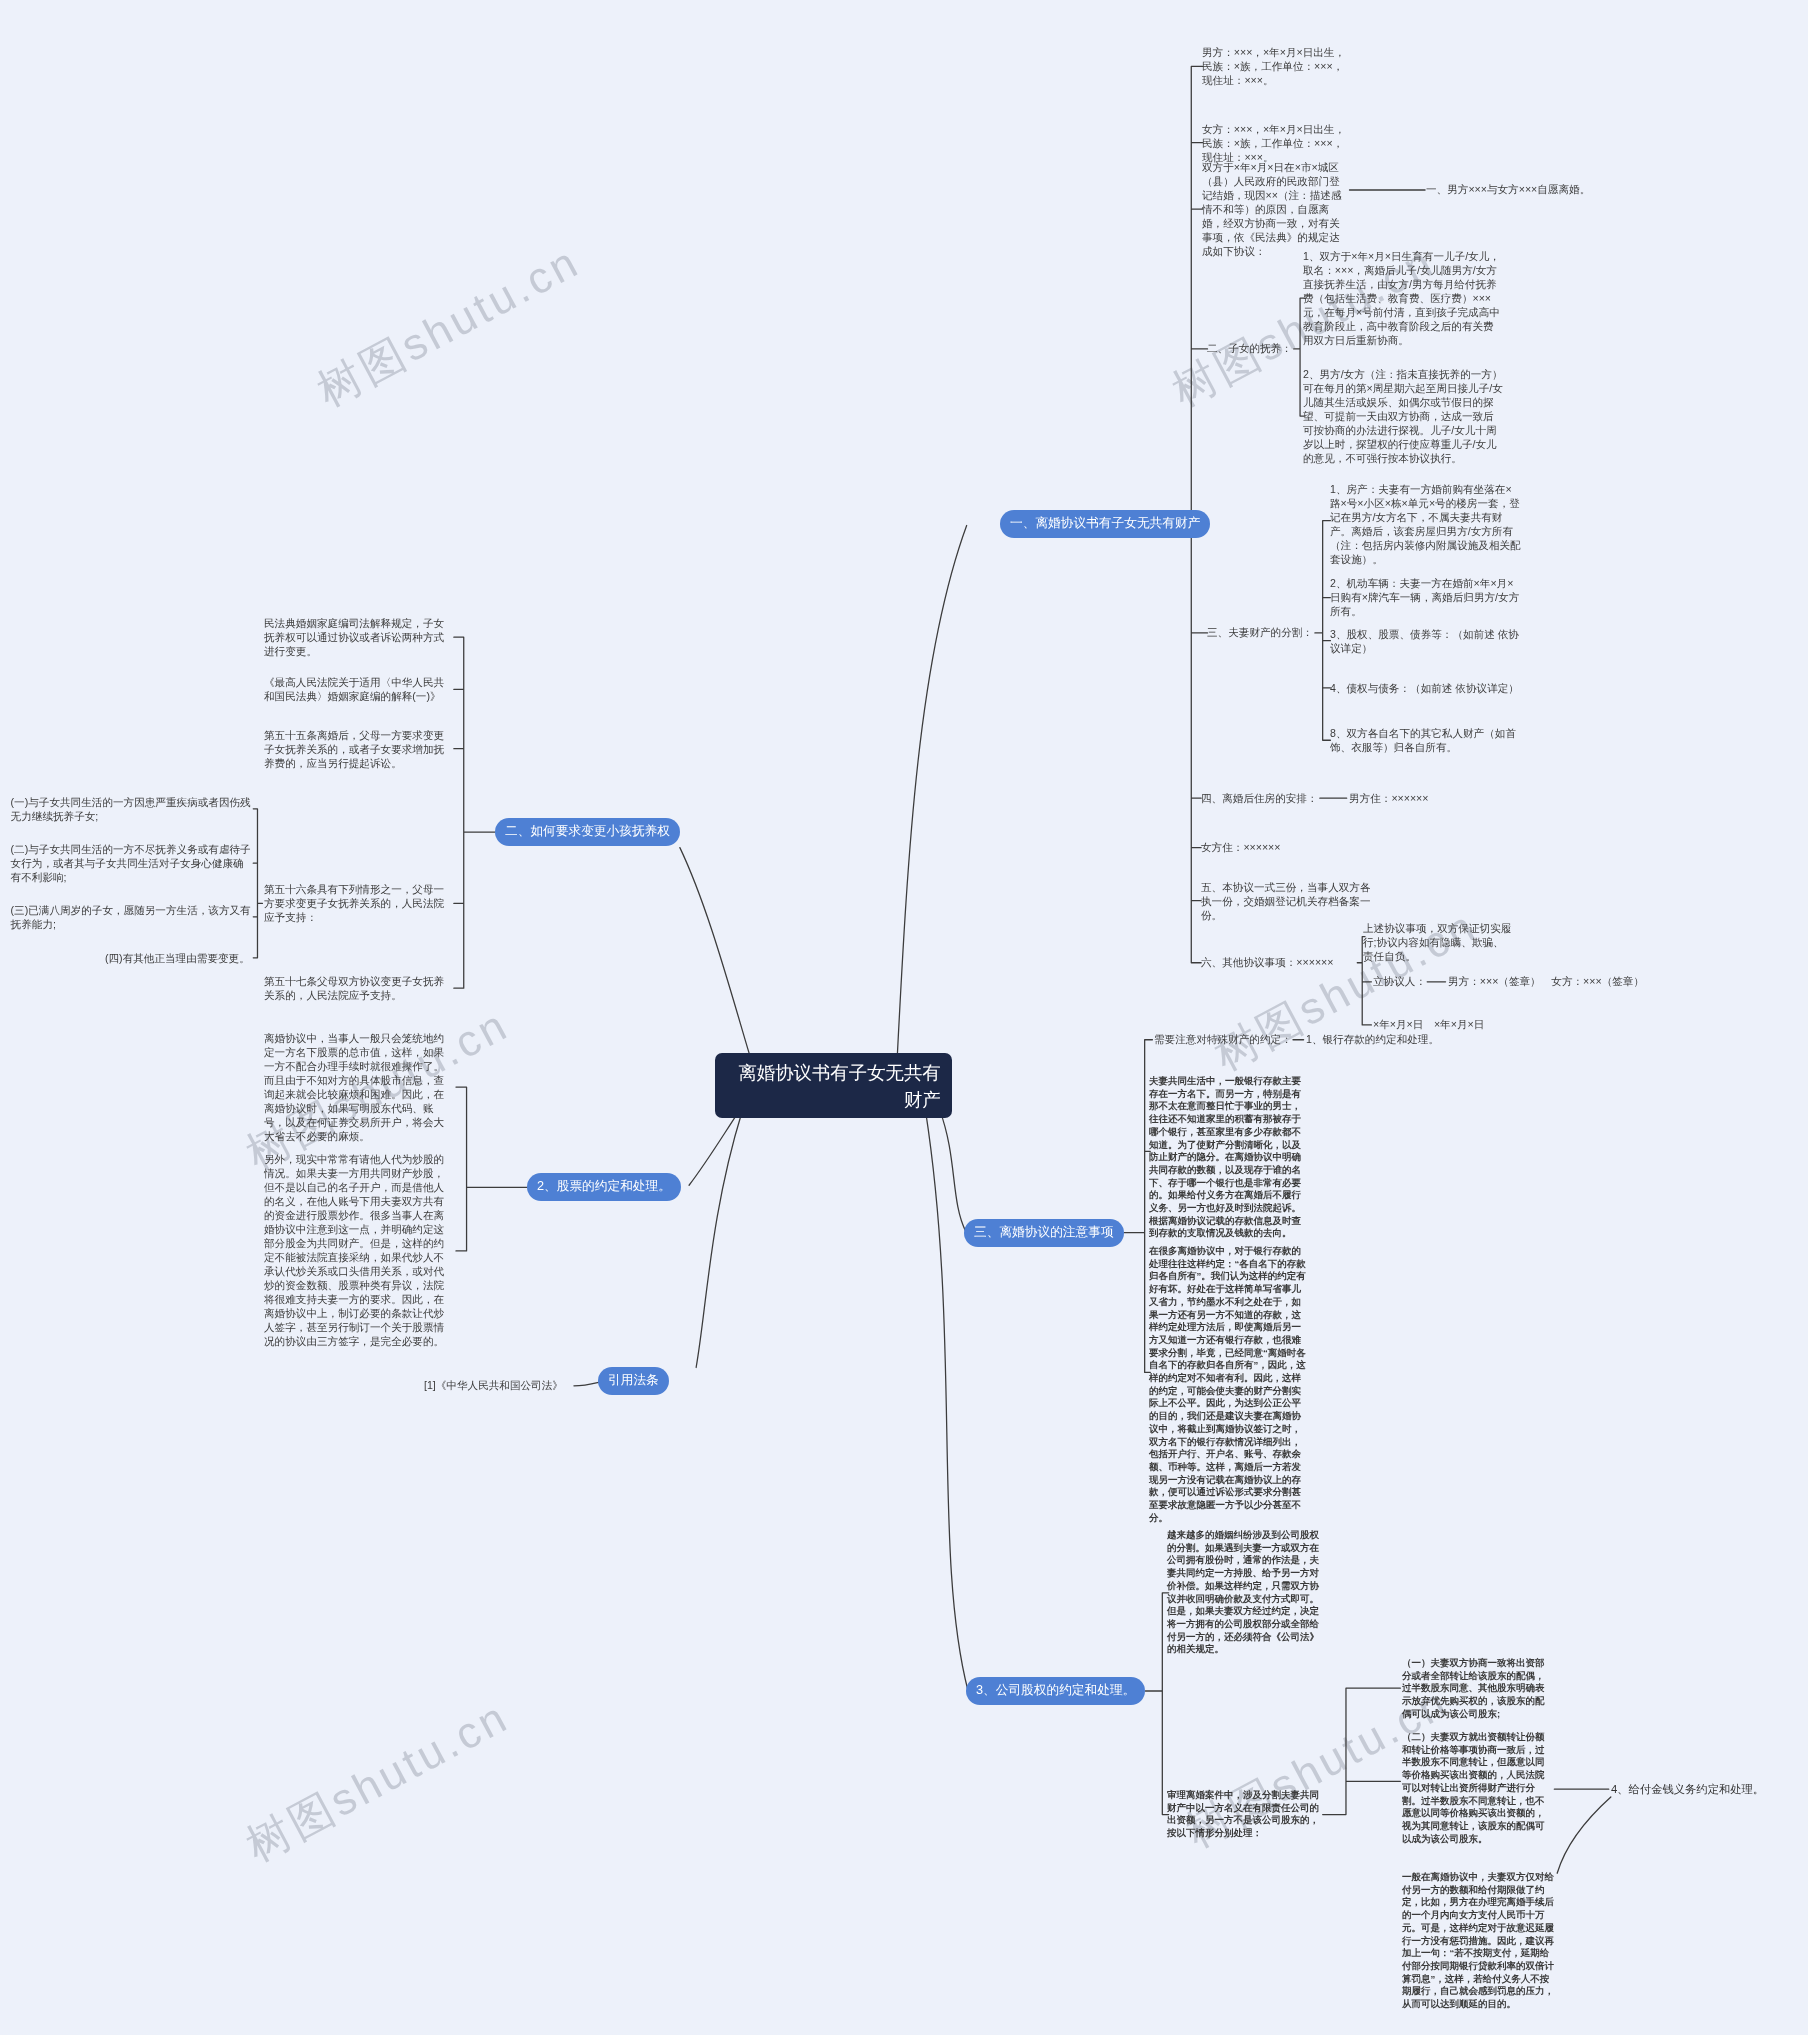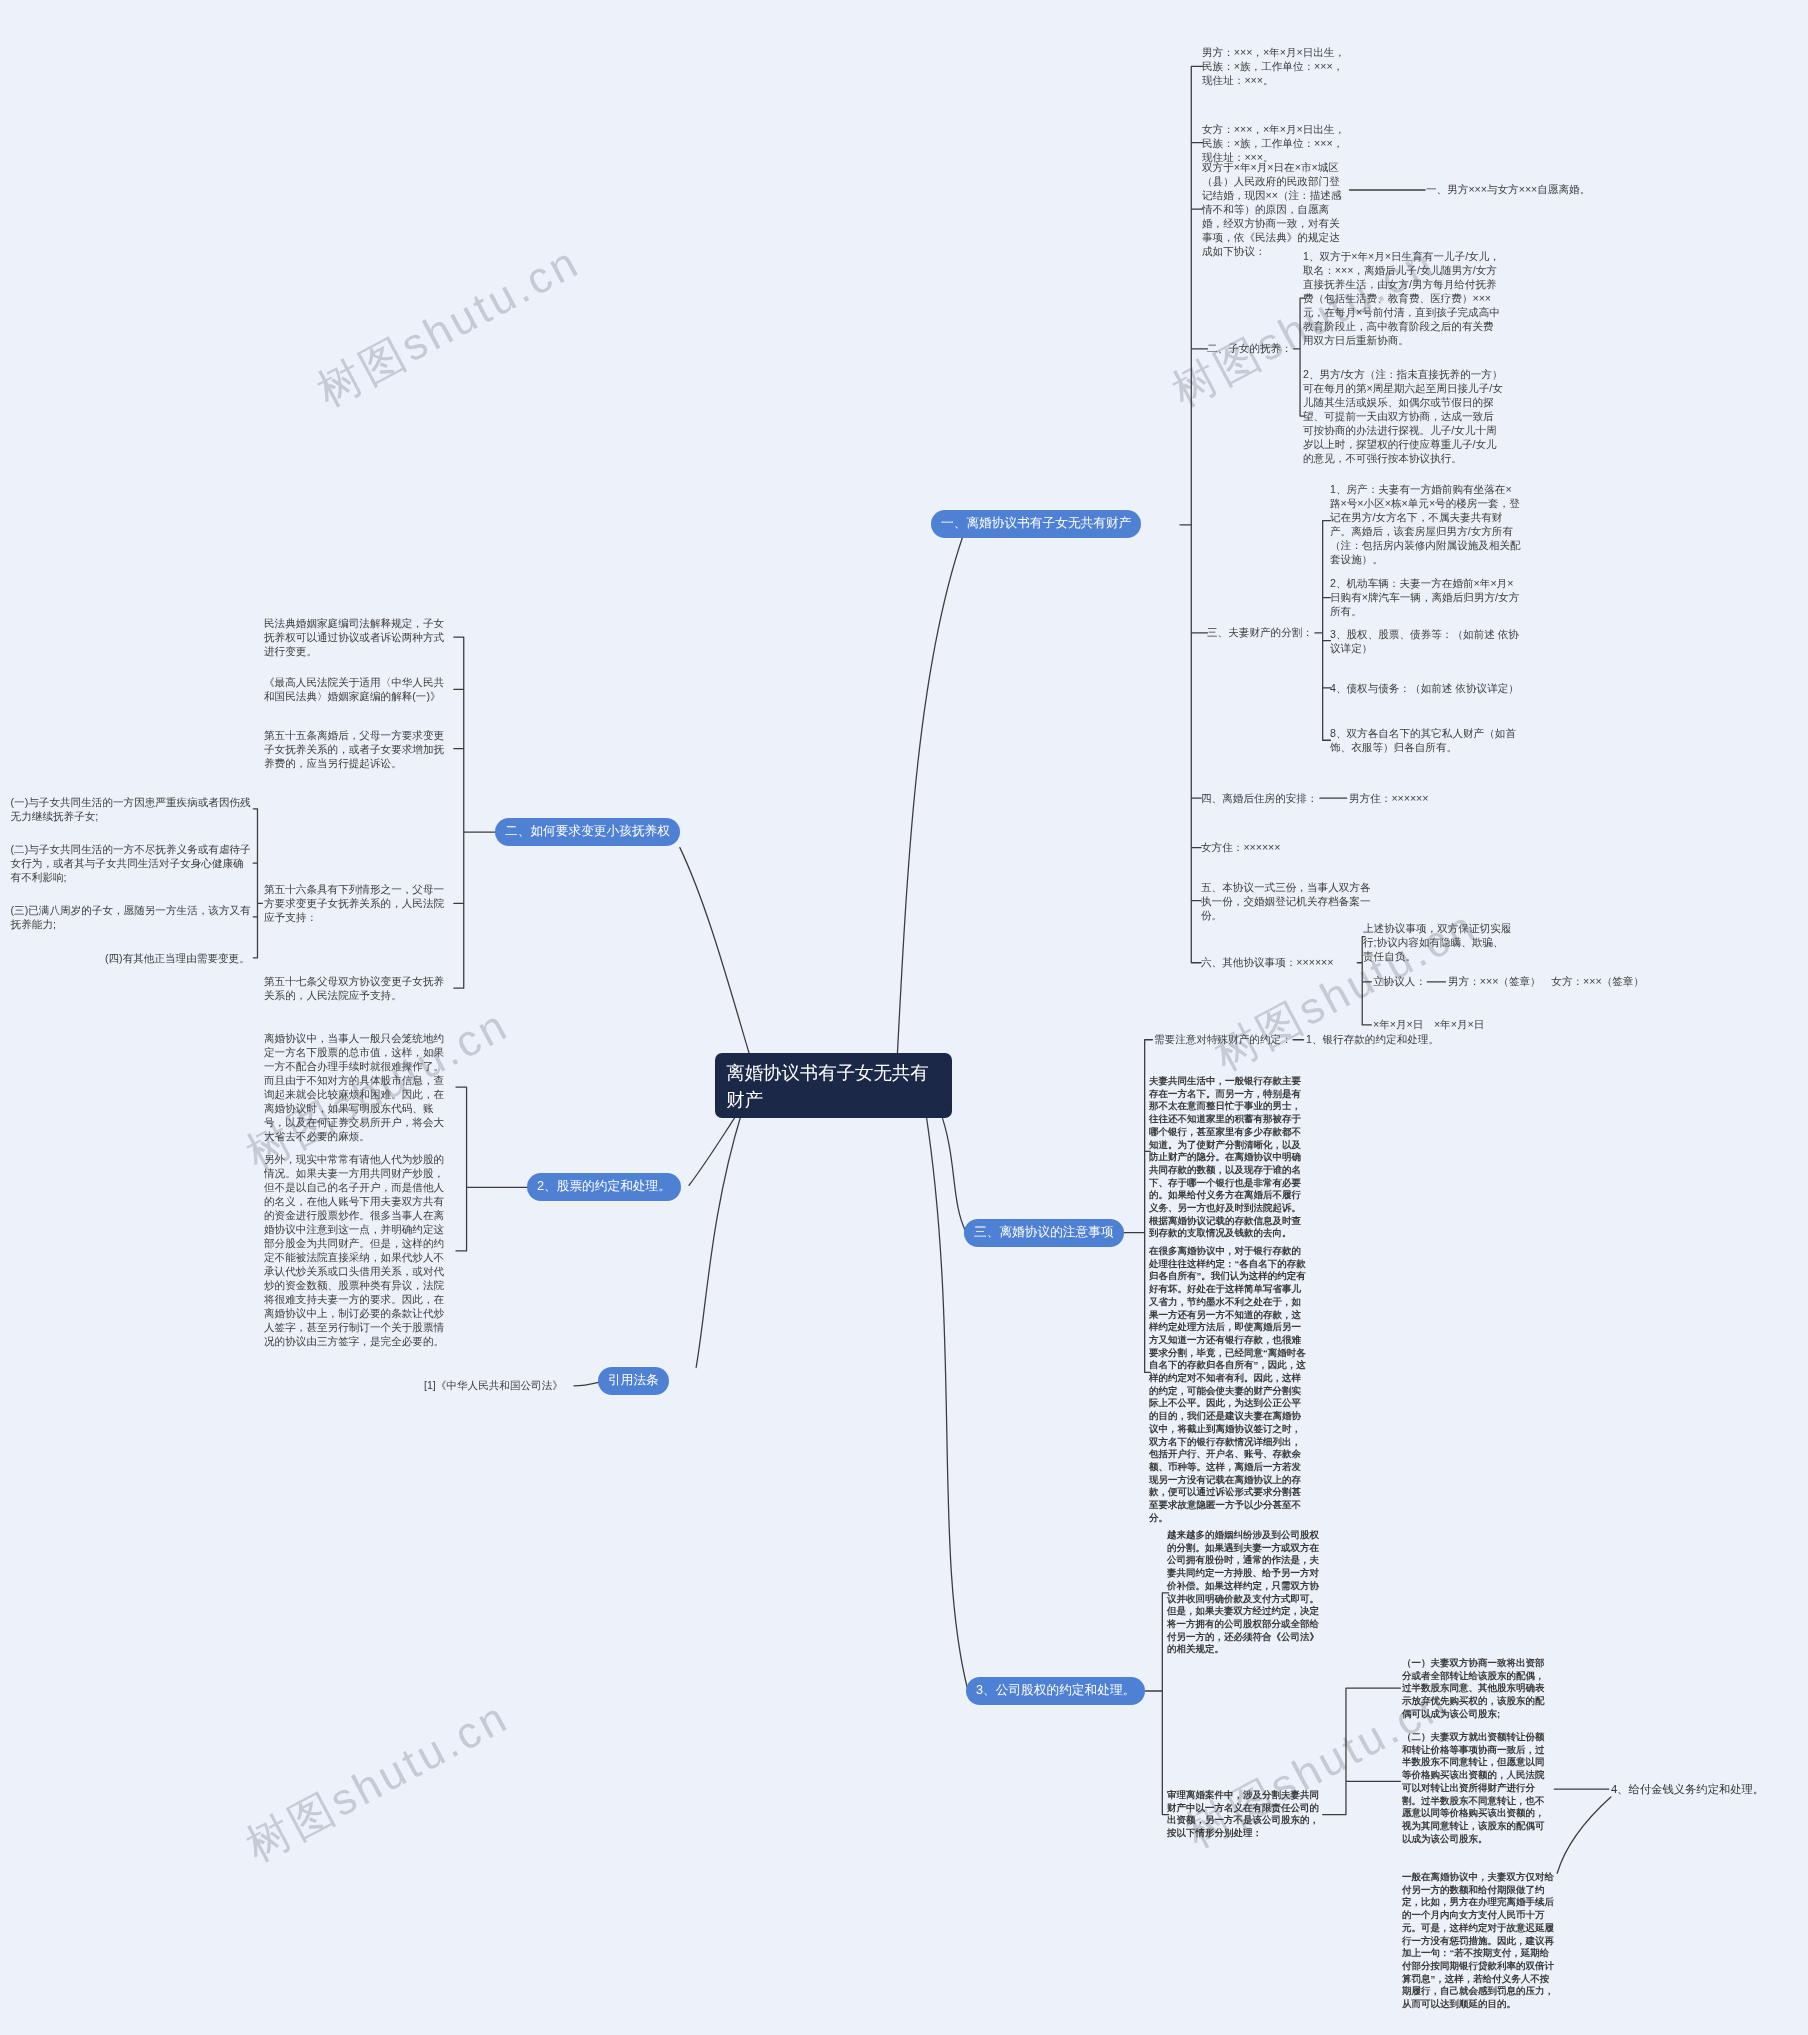--- a/index.html
+++ b/index.html
@@ -37,21 +37,21 @@
     font-size:12.7px; line-height:15.5px;
     padding:6.4px 10px; border-radius:14px;
     white-space:nowrap;
   }
   .rootnode {
     position:absolute; z-index:5;
     left:715px; top:1053px; width:237px;
     background:#1c2847; color:#ffffff;
     font-size:18.4px; line-height:27px;
     padding:5.7px 11.3px; border-radius:7px;
-    text-align:left;
+    text-align:right;
   }
   .b7label {
     position:absolute; z-index:3;
     font-size:11.3px; color:#333333; white-space:nowrap;
   }
 </style>
 </head>
 <body>
 
 <div id="canvas">
@@ -91,21 +91,21 @@
     <path d="M 1830 1472 L 1845 1472"></path>
 
     <path d="M 1621 2394 L 1645 2394 M 1645 2255 L 1645 2569 M 1645 2255 L 1654 2255 M 1645 2569 L 1654 2569"></path>
     <path d="M 1872 2569 L 1905 2569 M 1905 2390 L 1905 2569 M 1905 2390 L 1982 2390 M 1905 2522 L 1982 2522"></path>
     <path d="M 2200 2533 L 2277 2533"></path>
     <path d="M 2280 2544 C 2240 2580 2215 2615 2204 2652"></path>
   </svg>
 
   <div class="rootnode">离婚协议书有子女无共有财产</div>
 
-  <div class="branch" style="left:931px;top:510px">一、离婚协议书有子女无共有财产</div>
+  <div class="branch" style="left:1000px;top:510px">一、离婚协议书有子女无共有财产</div>
   <div class="branch" style="left:495px;top:818px">二、如何要求变更小孩抚养权</div>
   <div class="branch" style="left:527px;top:1173px">2、股票的约定和处理。</div>
   <div class="branch" style="left:598px;top:1367px">引用法条</div>
   <div class="branch" style="left:964px;top:1219px">三、离婚协议的注意事项</div>
   <div class="branch" style="left:966px;top:1677px">3、公司股权的约定和处理。</div>
   <div class="b7label" style="left:1611px;top:1782px">4、给付金钱义务约定和处理。</div>
 
   <div class="leaf" style="left:1202px;top:45px;width:146px">男方：×××，×年×月×日出生，民族：×族，工作单位：×××，现住址：×××。</div>
   <div class="leaf" style="left:1202px;top:122px;width:146px">女方：×××，×年×月×日出生，民族：×族，工作单位：×××，现住址：×××。</div>
   <div class="leaf" style="left:1202px;top:160px;width:146px">双方于×年×月×日在×市×城区（县）人民政府的民政部门登记结婚，现因××（注：描述感情不和等）的原因，自愿离婚，经双方协商一致，对有关事项，依《民法典》的规定达成如下协议：</div>

